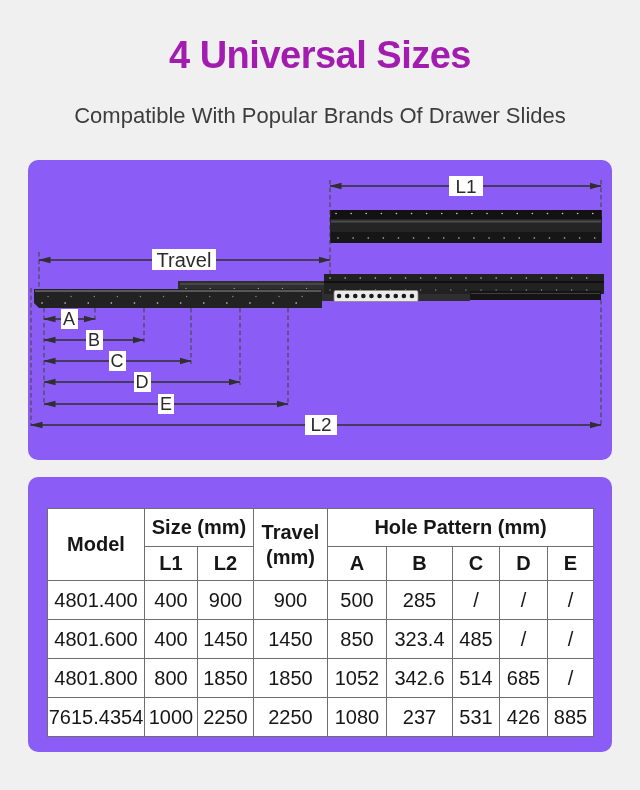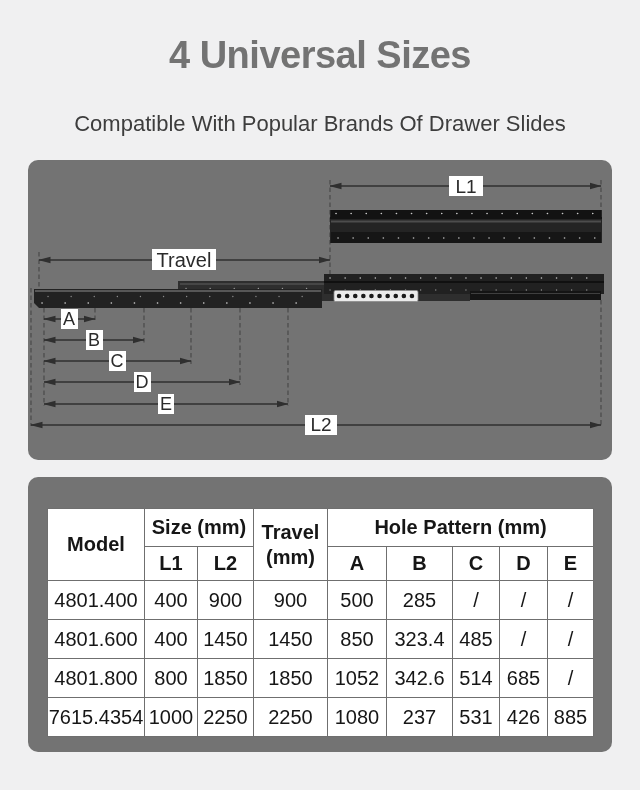--- a/index.html
+++ b/index.html
@@ -14,34 +14,34 @@
     background:#f0f0f1;
     overflow:hidden;
   }
   .page-title {
     position:absolute; top:36px; left:0; right:0;
     margin:0;
     text-align:center;
     font-size:38px; line-height:1.05;
     font-weight:800;
     letter-spacing:-0.5px;
-    color:#737373;
+    color:#a21caf;
   }
   .page-subtitle {
     position:absolute; top:95px; left:0; right:0;
-    margin:16px;
+    margin:8px;
     text-align:center;
     font-size:22px;
     font-weight:400;
     color:#3d3d3d;
   }
   .card {
     position:absolute;
     left:28px; width:584px;
-    background:#737373;
+    background:#8b5cf6;
     border-radius:10px;
   }
   .card-diagram { top:160px; height:300px; }
   .card-table   { top:477px; height:275px; }
   .card-diagram svg { display:block; width:584px; height:300px; }
 
   table.spec {
     border-collapse:collapse;
     table-layout:fixed;
     width:546px;

